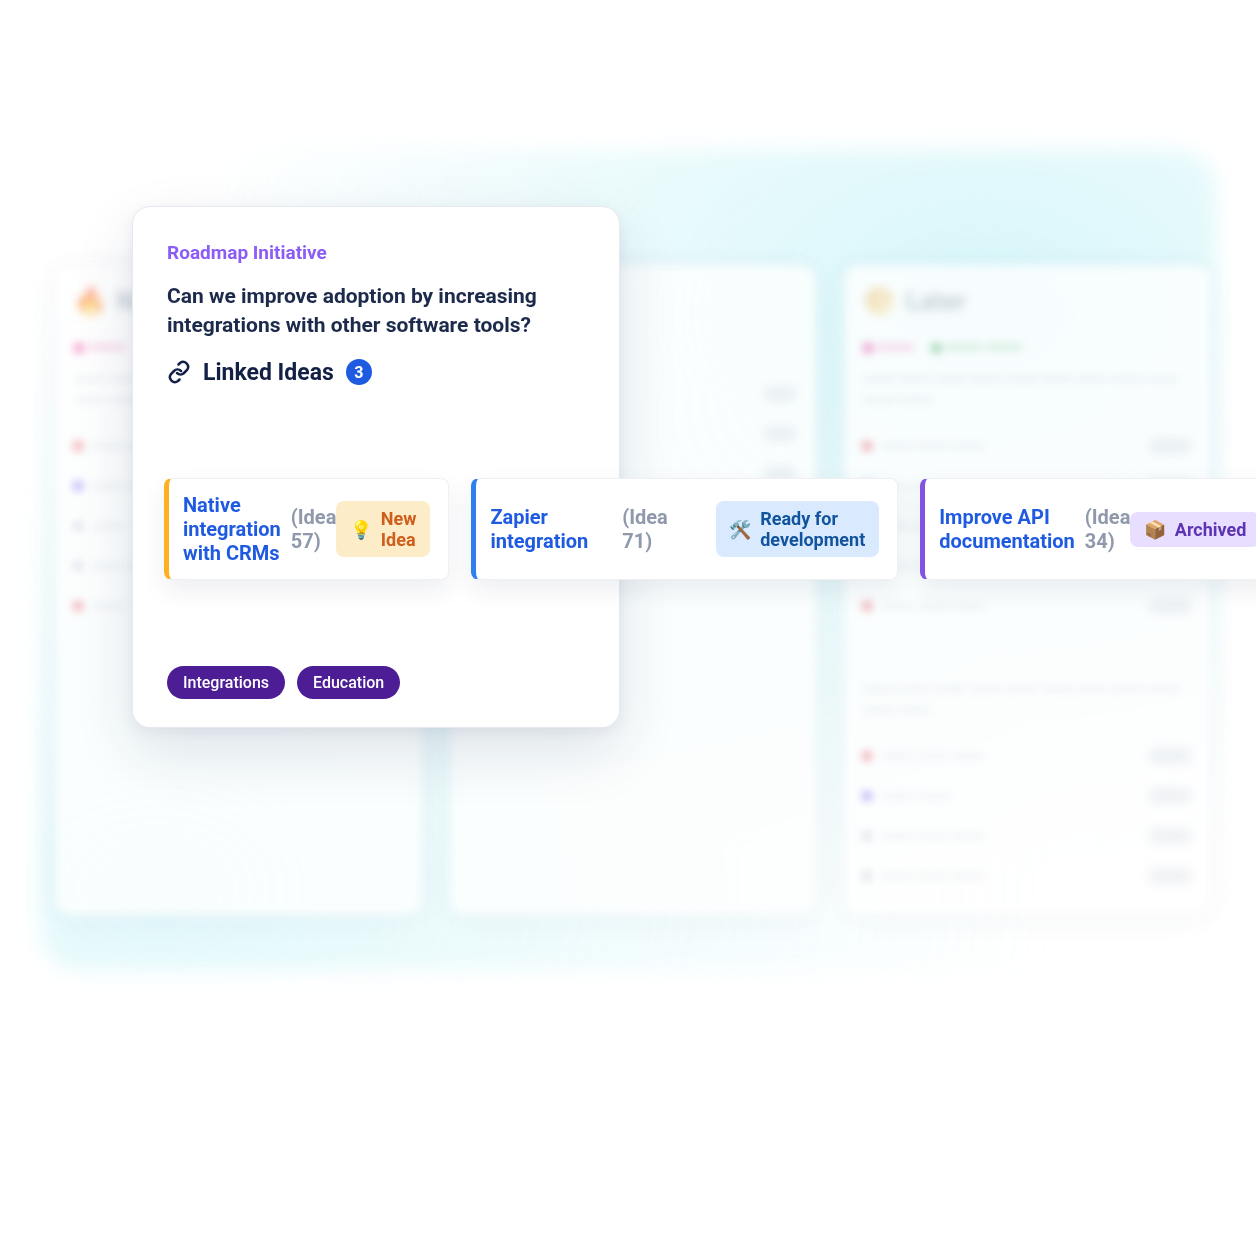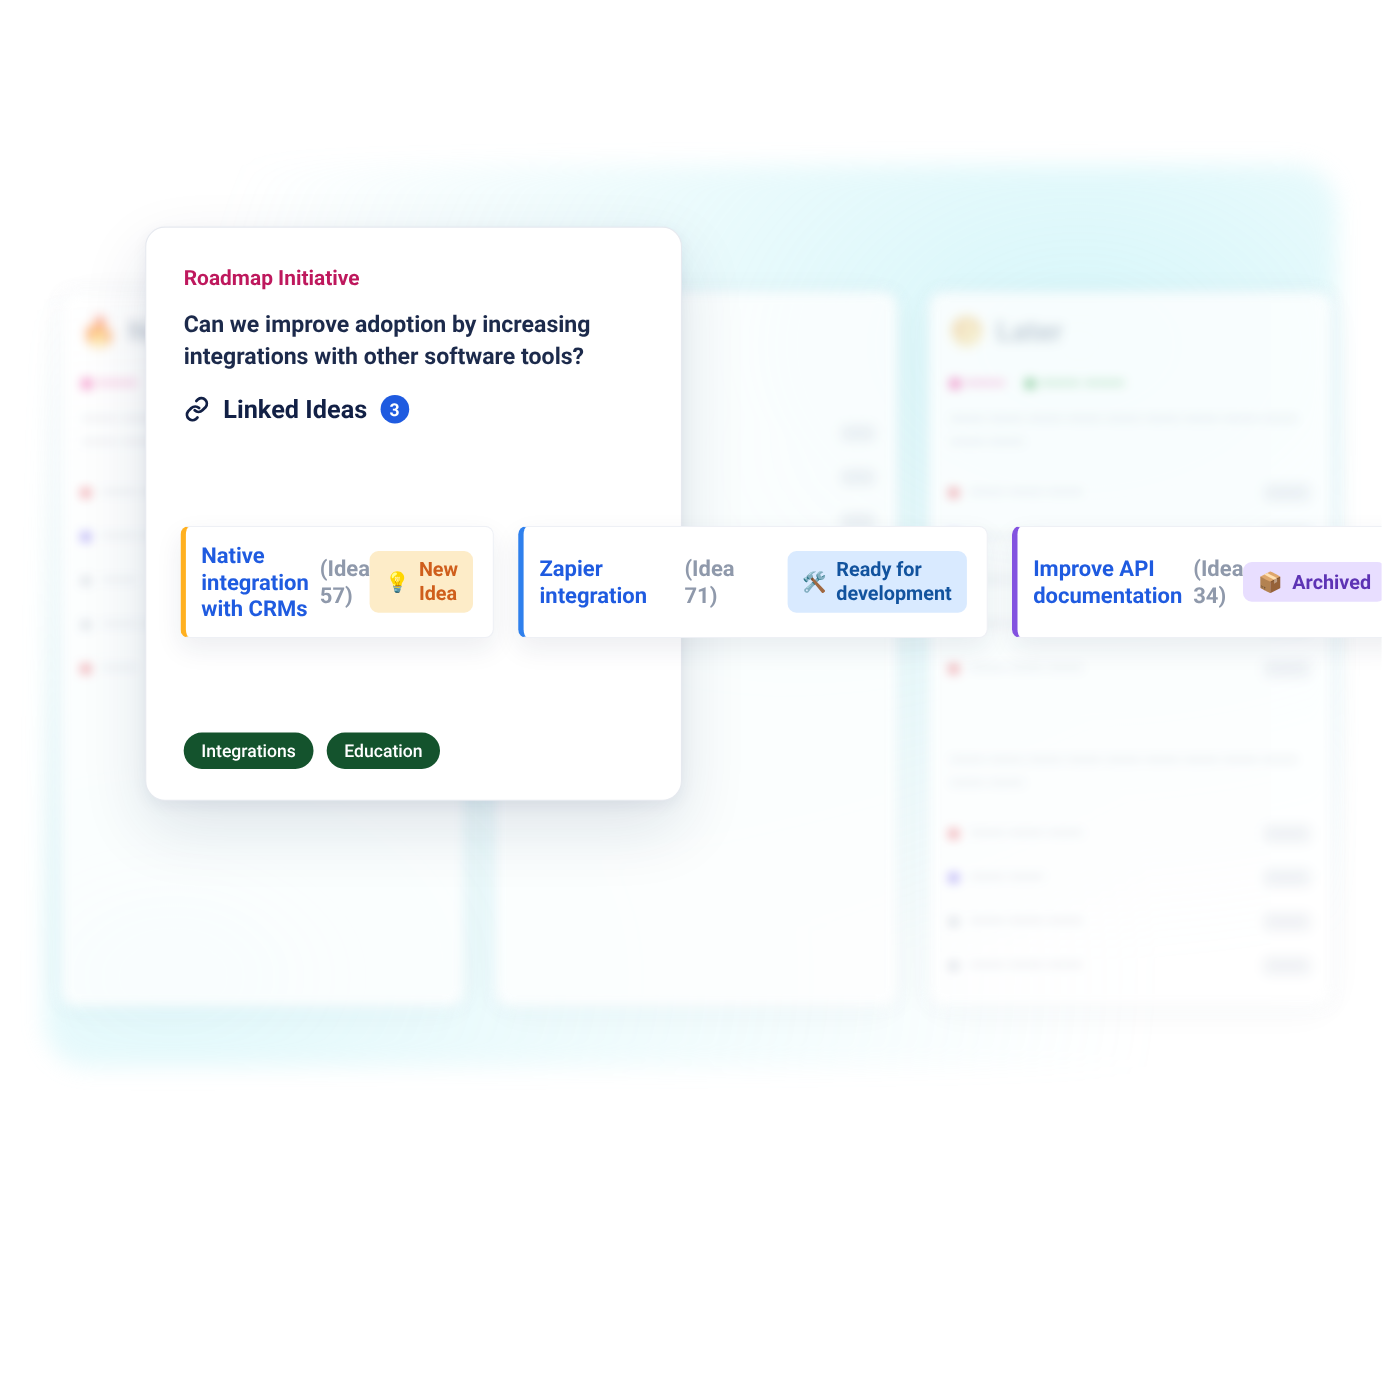--- a/index.html
+++ b/index.html
@@ -83,21 +83,21 @@
     left: 132px;
     width: 488px;
     background: #ffffff;
     border: 1px solid #e6e9ef;
     border-radius: 18px;
     padding: 34px 34px 28px 34px;
     box-shadow: 0 24px 60px rgba(20,40,80,0.12), 0 4px 14px rgba(20,40,80,0.06);
     z-index: 10;
   }
   .eyebrow {
-    color: #be185d;
+    color: #8b5cf6;
     font-weight: 700;
     font-size: 19px;
     margin-bottom: 18px;
   }
   .question {
     font-size: 21px;
     font-weight: 700;
     color: #1c2a4b;
     line-height: 1.4;
     margin-bottom: 18px;
@@ -159,21 +159,21 @@
     background: #d9eaff; color: #12539e;
   }
   .status.archived {
     background: #e8deff; color: #5d33b4;
   }
 
   .tags {
     display: flex; gap: 12px; margin-top: 280px;
   }
   .tag {
-    background: #14532d; color: #fff;
+    background: #4c1d95; color: #fff;
     padding: 7px 16px; border-radius: 999px;
     font-size: 16px; font-weight: 500;
   }
 
 </style>
 </head>
 <body>
 
 <div class="bg-glow"></div>
 

